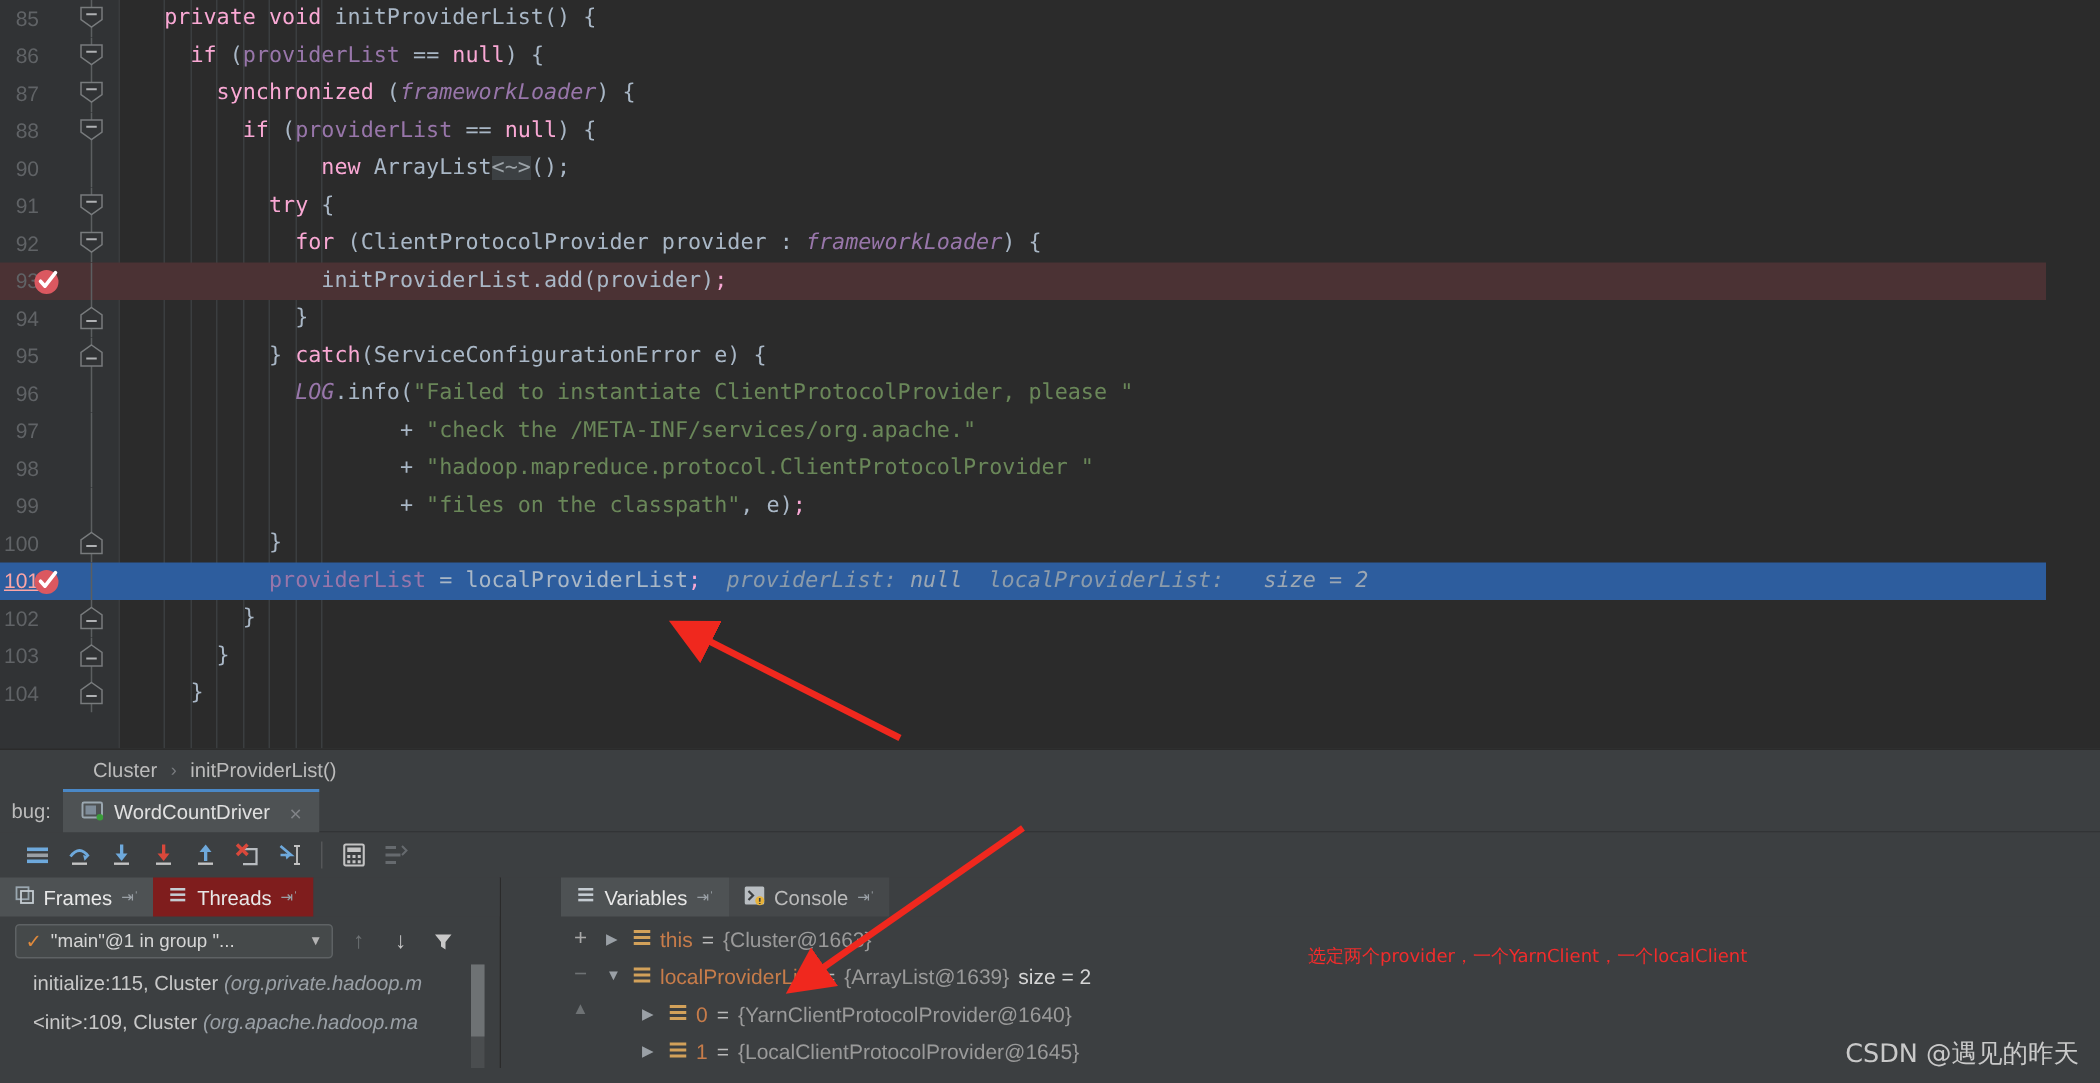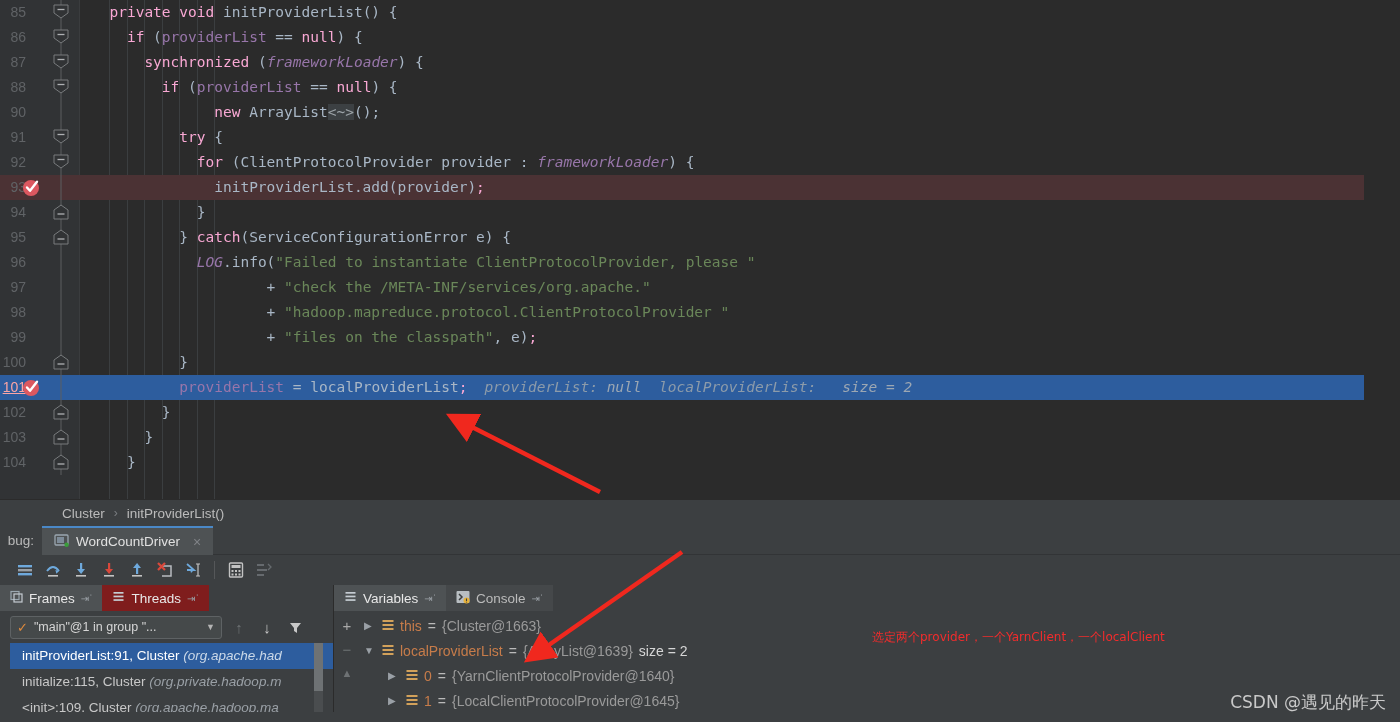--- a/index.html
+++ b/index.html
@@ -99,21 +99,21 @@
   }
   .tb{ width:26px; height:26px; display:flex; align-items:center; justify-content:center; }
   .tb-sep{ width:1px; height:18px; background:#555759; margin:0 6px; }
 
   .panes{
     position:absolute; left:0; top:59px; width:1400px; height:137px;
     display:flex;
   }
   .pane-left{ width:333px; position:relative; background:#3C3F41; }
   .pane-split{ width:1px; background:#2B2B2B; }
-  .pane-right{ flex:1; position:relative; background:#3C3F41; }
+  .pane-right{ flex:1; position:relative; background:#3C3F41;margin-left:40px; }
 
   .subtabbar{ height:26px; display:flex; align-items:stretch; background:#3C3F41; }
   .subtab{
     display:flex; align-items:center; gap:6px; padding:0 10px;
     font-size:13.5px; color:#BBBBBB;
   }
   .subtab.active{ background:#4E5254; color:#E8E8E8; }
   .pin{ font-size:10px; color:#9AA0A6; }
 
   .thread-row{
@@ -408,21 +408,20 @@
           <div class="ic-btn" style="color:#6E7274;font-size:15px;">↑</div>
           <div class="ic-btn" style="color:#C8C8C8;font-size:15px;">↓</div>
           <div class="ic-btn">
             <svg width="15" height="15" viewBox="0 0 15 15">
               <path d="M2 3 L13 3 L9 8 L9 13 L6 11 L6 8 z" fill="#C8C8C8"></path>
             </svg>
           </div>
         </div>
 
         <div class="frames-list" id="frames-host">
-            <div class="frame sel"><span>initProviderList:91, Cluster </span><i>(org.apache.had</i></div>
             <div class="frame"><span>initialize:115, Cluster </span><i>(org.private.hadoop.m</i></div>
             <div class="frame"><span>&lt;init&gt;:109, Cluster </span><i>(org.apache.hadoop.ma</i></div>
           </div>
         <div class="frames-scroll">
           <div class="frames-scroll-thumb"></div>
         </div>
       </div>
 
       <div class="pane-split"></div>
 

